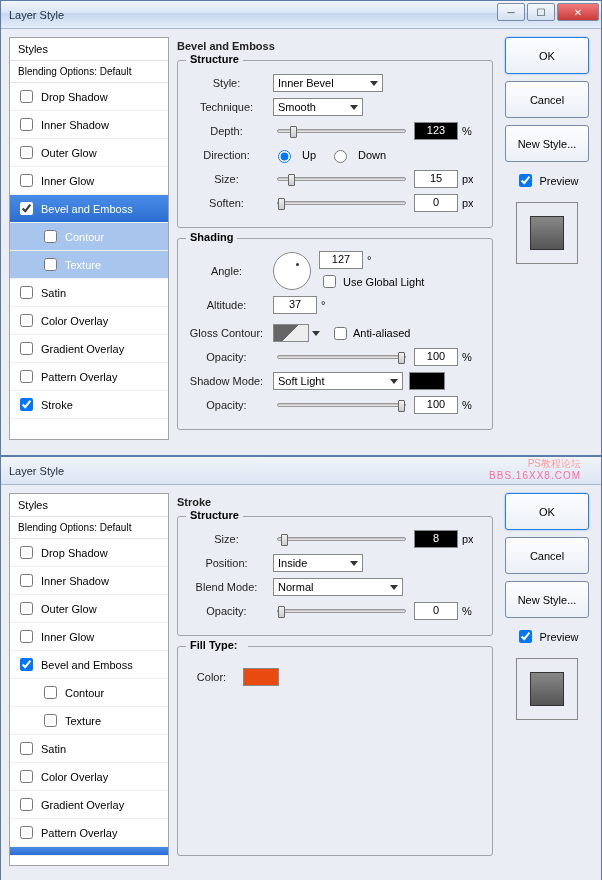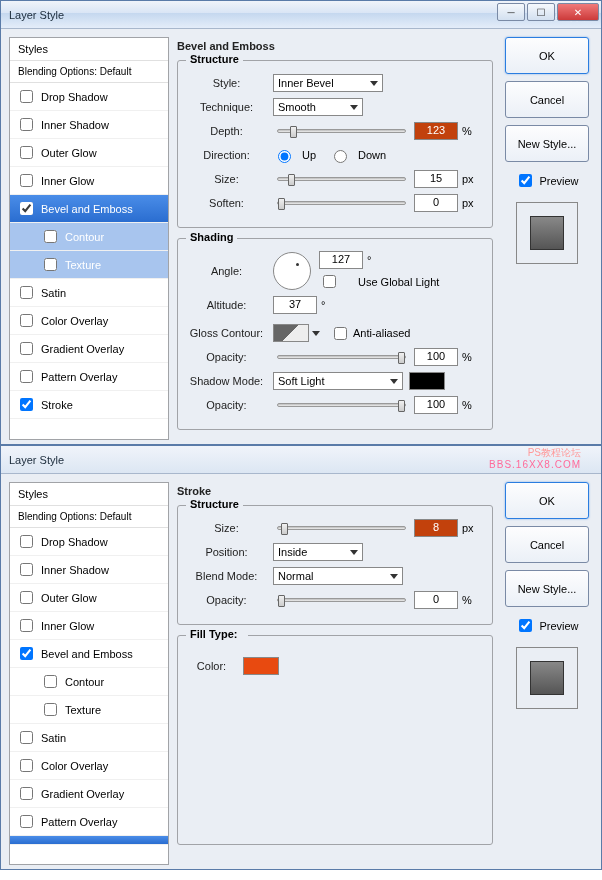--- a/index.html
+++ b/index.html
@@ -2,41 +2,41 @@
 <html><head>
 <meta charset="utf-8">
 <style>
 *{box-sizing:border-box;font-family:Tahoma,Arial,sans-serif;font-size:11px;}
 body{margin:0;background:#fff;width:602px;}
 .window{border:1px solid #5a7ba8;background:#eaeef4;position:relative;}
 .titlebar{height:28px;background:linear-gradient(#f0f4fa,#d9e5f5 45%,#c5d8ef 46%,#e4edf9);border-bottom:1px solid #a8b7cc;display:flex;align-items:center;padding-left:8px;color:#1a2a3a;}
 .winbtns{position:absolute;right:0;top:0;display:flex;}
 .winbtn{width:28px;height:18px;margin:2px 2px 0 0;border:1px solid #7a8aa5;background:linear-gradient(#f5f8fc,#d3e0f0);border-radius:2px;display:flex;align-items:center;justify-content:center;font-size:10px;color:#333;}
 .winbtn.close{background:linear-gradient(#f07a7a,#cc3a3a);color:#fff;width:42px;}
-.body{display:flex;padding:8px 8px 4px 8px;gap:8px;background:#eaeef4;}
+.body{display:flex;padding:8px 8px 15px 8px;gap:8px;background:#eaeef4;}
 .styles-panel{width:160px;border:1px solid #a1a3a7;background:#fff;}
 .styles-hdr{padding:5px 8px;border-bottom:1px solid #e0e0e0;}
 .styles-sub{padding:5px 8px;border-bottom:1px solid #e0e0e0;font-size:10px;}
 .style-item{padding:4px 6px;border-bottom:1px solid #f0f0f0;display:flex;align-items:center;gap:5px;}
 .style-item.indent{padding-left:30px;}
 .style-item.selected{background:linear-gradient(#4a8de8,#2a6dd0);color:#fff;}
 .style-item.selected input[type=checkbox]{accent-color:#fff;}
 .chk{width:13px;height:13px;}
 .main-panel{flex:1;}
 .fieldset{border:1px solid #a1a3a7;border-radius:3px;margin:5px 0 10px 0;padding:8px 10px 10px 10px;position:relative;background:#eaeef4;}
 .legend{position:absolute;top:-8px;left:8px;background:#eaeef4;padding:0 4px;font-weight:bold;}
 .section-title{font-weight:bold;margin:3px 0 8px 0;color:#222;}
 .row{display:flex;align-items:center;margin:4px 0;min-height:20px;}
 .lbl{width:85px;text-align:center;padding-right:8px;color:#222;}
 .dropdown{border:1px solid #888;background:#fff;height:18px;display:flex;align-items:center;padding:0 4px;gap:6px;min-width:90px;position:relative;}
 .dd-arrow{margin-left:auto;border-left:4px solid transparent;border-right:4px solid transparent;border-top:5px solid #333;}
 .slider{flex:1;height:4px;background:linear-gradient(#bbb,#eee);border:1px solid #999;border-radius:2px;position:relative;margin:0 8px 0 4px;max-width:130px;}
 .thumb{position:absolute;top:-4px;width:7px;height:12px;background:linear-gradient(#f0f0f0,#ccc);border:1px solid #666;border-radius:1px;}
 .numbox{width:44px;height:18px;border:1px solid #888;background:#fff;text-align:center;padding:1px 2px;}
-.numbox.sel{background:#c2410c;color:#fff;}
+.numbox.sel{background:#000000;color:#fff;}
 .unit{margin-left:4px;width:20px;}
 .radio-row{display:flex;gap:8px;align-items:center;}
 .radio{width:13px;height:13px;}
 .angle-widget{width:38px;height:38px;border:1px solid #888;border-radius:50%;background:#fff;position:relative;margin-right:8px;}
 .angle-dot{position:absolute;width:3px;height:3px;background:#333;border-radius:50%;top:10px;left:22px;}
 .swatch{width:36px;height:18px;border:1px solid #888;}
 .swatch.gradient{background:linear-gradient(135deg,#666 0%,#666 49%,#eee 50%,#eee 100%);}
 .swatch.white{background:#fff;}
 .swatch.black{background:#000;}
 .swatch.orange{background:#e84a10;}
@@ -172,21 +172,21 @@
         <div class="row">
             <span class="lbl">Angle:</span>
             <div class="angle-widget">
               <div class="angle-dot"></div>
             </div>
             <div style="display:flex;flex-direction:column;gap:3px">
               <div style="display:flex;align-items:center;gap:4px">
                 <div class="numbox">127</div>
                 <span>°</span>
               </div>
-              <label style="display:flex;align-items:center;gap:19px">
+              <label style="display:flex;align-items:center;gap:4px">
                 <input type="checkbox" class="chk" style="">
                 <span>Use Global Light</span>
               </label>
             </div>
           </div>
         <div class="row">
             <span class="lbl">Altitude:</span>
             <div class="numbox">37</div>
             <span class="unit">°</span>
           </div>

